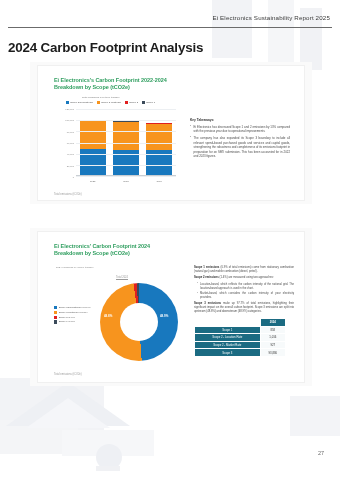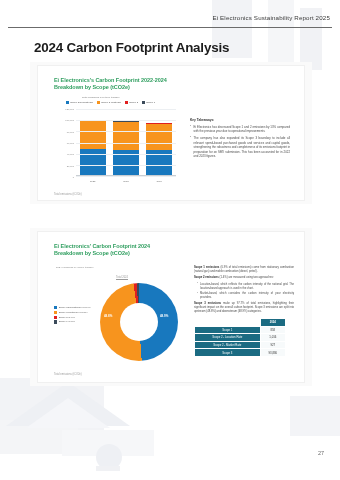--- a/index.html
+++ b/index.html
@@ -29,21 +29,21 @@
           border-bottom:30px solid #f5f6f9;}
   .d-circ{top:444px;left:96px;width:26px;height:26px;border-radius:50%;background:#eef0f4;}
   .d-strip{top:466px;left:96px;width:24px;height:5px;background:#f0f1f4;}
   .d-rt{top:396px;left:290px;width:50px;height:40px;background:#f3f4f7;}
 
   
   .hdr{position:absolute;top:14px;left:0;right:0;height:18px;}
   .hdr-txt{position:absolute;right:10px;top:0px;font-size:6.2px;color:#3a3a3a;letter-spacing:.15px;white-space:nowrap;}
   .hdr-rule{position:absolute;left:8px;right:8px;top:13px;height:1px;background:#6b6b6b;}
 
-  .title{position:absolute;top:40px;left:34px;font-size:13.4px;font-weight:bold;color:#1c1c1c;letter-spacing:-.2px;}
+  .title{position:absolute;top:40px;left:8px;font-size:13.4px;font-weight:bold;color:#1c1c1c;letter-spacing:-.2px;}
 
   
   .card{position:absolute;background:#ffffff;box-shadow:0 0 0 1px #f0f0f0;}
   .card1{top:66px;left:38px;width:266px;height:134px;}
   .card2{top:232px;left:38px;width:266px;height:150px;}
   .card-shade{position:absolute;background:#fafafa;}
   .cs1{top:62px;left:30px;width:282px;height:142px;}
   .cs2{top:228px;left:30px;width:282px;height:158px;}
 
   .ct{position:absolute;left:16px;font-weight:bold;color:#2f9e5f;letter-spacing:-.05px;}

